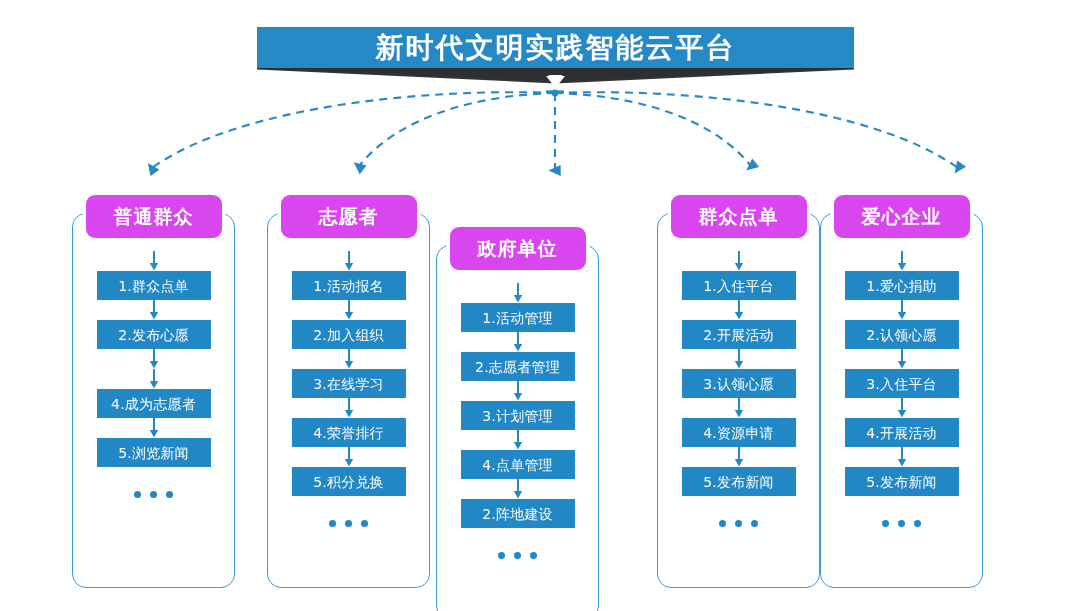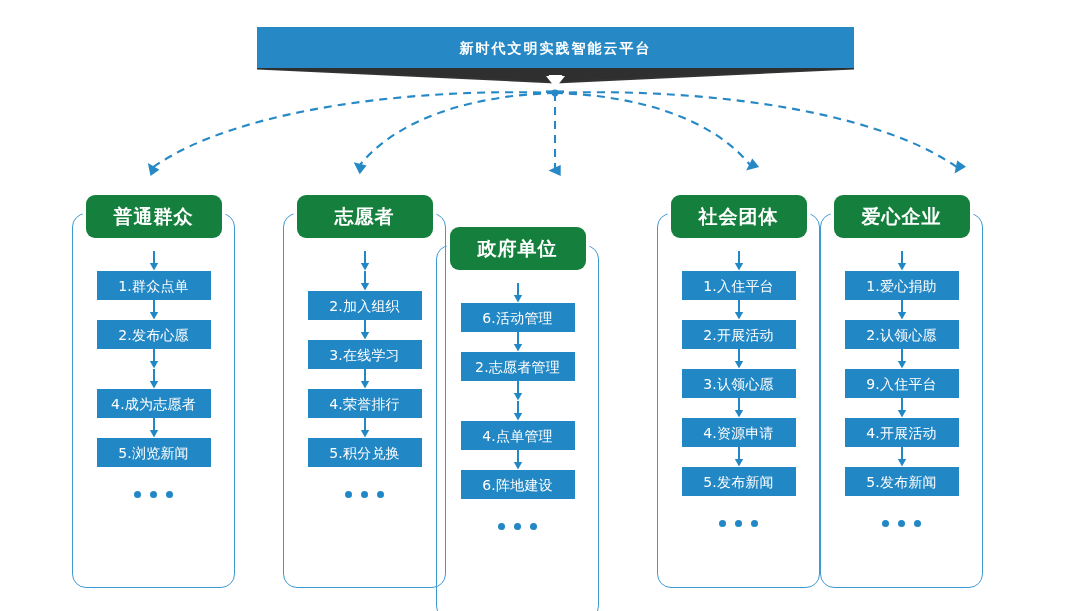--- a/index.html
+++ b/index.html
@@ -33,21 +33,21 @@
     width: 597px;
     height: 41px;
     background: #2689C6;
     display: flex;
     align-items: center;
     justify-content: center;
     z-index: 6;
   }
   .title-bar .title-text {
     color: #ffffff;
-    font-size: 14px;
+    font-size: 28px;
     font-weight: bold;
     letter-spacing: 2px;
     line-height: 1;
     white-space: nowrap;
   }
 
   .ribbon-wrap {
     position: absolute;
     left: 257px;
     top: 67px;
@@ -78,21 +78,21 @@
     z-index: 3;
   }
 
   .column {
     position: absolute;
     top: 213px;
     width: 163px;
     height: 375px;
   }
   .col-0 { left: 72px; }
-  .col-1 { left: 267px; margin-left: 16px; }
+  .col-1 { left: 267px; }
   .col-2 { left: 436px; margin-top: 32px; }
   .col-3 { left: 657px; }
   .col-4 { left: 820px; }
 
   .col-frame {
     position: absolute;
     left: 0;
     top: 0;
     width: 163px;
     height: 375px;
@@ -114,21 +114,21 @@
     z-index: 2;
   }
 
   .col-header {
     position: absolute;
     top: -18px;
     left: 50%;
     transform: translateX(-50%);
     width: 136px;
     height: 43px;
-    background: #15803d;
+    background: #d946ef;
     border-radius: 9px;
     display: flex;
     align-items: center;
     justify-content: center;
     z-index: 4;
     font-family: Liberation Serif, serif;
   }
   .col-header .hdr-text {
     color: #ffffff;
     font-size: 19px;
@@ -282,20 +282,23 @@
       <div class="col-frame"></div>
       <div class="frame-notch"></div>
       <div class="col-header">
         <span class="hdr-text">志愿者</span>
       </div>
       <div class="col-body">
         <svg class="v-arrow" viewBox="0 0 10 20">
             <path d="M5,0 L5,13" stroke="#2287C5" stroke-width="2"></path>
             <path d="M0.8,12 L9.2,12 L5,19.5 Z" fill="#2287C5"></path>
           </svg>
+        <div class="item-box">
+            <span class="item-text">1.活动报名</span>
+          </div>
         <svg class="v-arrow" viewBox="0 0 10 20">
             <path d="M5,0 L5,13" stroke="#2287C5" stroke-width="2"></path>
             <path d="M0.8,12 L9.2,12 L5,19.5 Z" fill="#2287C5"></path>
           </svg>
         <div class="item-box">
             <span class="item-text">2.加入组织</span>
           </div>
         <svg class="v-arrow" viewBox="0 0 10 20">
             <path d="M5,0 L5,13" stroke="#2287C5" stroke-width="2"></path>
             <path d="M0.8,12 L9.2,12 L5,19.5 Z" fill="#2287C5"></path>
@@ -330,60 +333,63 @@
       <div class="frame-notch"></div>
       <div class="col-header">
         <span class="hdr-text">政府单位</span>
       </div>
       <div class="col-body">
         <svg class="v-arrow" viewBox="0 0 10 20">
             <path d="M5,0 L5,13" stroke="#2287C5" stroke-width="2"></path>
             <path d="M0.8,12 L9.2,12 L5,19.5 Z" fill="#2287C5"></path>
           </svg>
         <div class="item-box">
-            <span class="item-text">6.活动管理</span>
+            <span class="item-text">1.活动管理</span>
           </div>
         <svg class="v-arrow" viewBox="0 0 10 20">
             <path d="M5,0 L5,13" stroke="#2287C5" stroke-width="2"></path>
             <path d="M0.8,12 L9.2,12 L5,19.5 Z" fill="#2287C5"></path>
           </svg>
         <div class="item-box">
             <span class="item-text">2.志愿者管理</span>
           </div>
         <svg class="v-arrow" viewBox="0 0 10 20">
             <path d="M5,0 L5,13" stroke="#2287C5" stroke-width="2"></path>
             <path d="M0.8,12 L9.2,12 L5,19.5 Z" fill="#2287C5"></path>
           </svg>
+        <div class="item-box">
+            <span class="item-text">3.计划管理</span>
+          </div>
         <svg class="v-arrow" viewBox="0 0 10 20">
             <path d="M5,0 L5,13" stroke="#2287C5" stroke-width="2"></path>
             <path d="M0.8,12 L9.2,12 L5,19.5 Z" fill="#2287C5"></path>
           </svg>
         <div class="item-box">
             <span class="item-text">4.点单管理</span>
           </div>
         <svg class="v-arrow" viewBox="0 0 10 20">
             <path d="M5,0 L5,13" stroke="#2287C5" stroke-width="2"></path>
             <path d="M0.8,12 L9.2,12 L5,19.5 Z" fill="#2287C5"></path>
           </svg>
         <div class="item-box">
-            <span class="item-text">6.阵地建设</span>
+            <span class="item-text">2.阵地建设</span>
           </div>
         <div class="ellipsis">
             <i></i>
             <i></i>
             <i></i>
           </div>
       </div>
     </div>
 
     <div class="column col-3">
       <div class="col-frame"></div>
       <div class="frame-notch"></div>
       <div class="col-header">
-        <span class="hdr-text">社会团体</span>
+        <span class="hdr-text">群众点单</span>
       </div>
       <div class="col-body">
         <svg class="v-arrow" viewBox="0 0 10 20">
             <path d="M5,0 L5,13" stroke="#2287C5" stroke-width="2"></path>
             <path d="M0.8,12 L9.2,12 L5,19.5 Z" fill="#2287C5"></path>
           </svg>
         <div class="item-box">
             <span class="item-text">1.入住平台</span>
           </div>
         <svg class="v-arrow" viewBox="0 0 10 20">
@@ -441,21 +447,21 @@
             <path d="M0.8,12 L9.2,12 L5,19.5 Z" fill="#2287C5"></path>
           </svg>
         <div class="item-box">
             <span class="item-text">2.认领心愿</span>
           </div>
         <svg class="v-arrow" viewBox="0 0 10 20">
             <path d="M5,0 L5,13" stroke="#2287C5" stroke-width="2"></path>
             <path d="M0.8,12 L9.2,12 L5,19.5 Z" fill="#2287C5"></path>
           </svg>
         <div class="item-box">
-            <span class="item-text">9.入住平台</span>
+            <span class="item-text">3.入住平台</span>
           </div>
         <svg class="v-arrow" viewBox="0 0 10 20">
             <path d="M5,0 L5,13" stroke="#2287C5" stroke-width="2"></path>
             <path d="M0.8,12 L9.2,12 L5,19.5 Z" fill="#2287C5"></path>
           </svg>
         <div class="item-box">
             <span class="item-text">4.开展活动</span>
           </div>
         <svg class="v-arrow" viewBox="0 0 10 20">
             <path d="M5,0 L5,13" stroke="#2287C5" stroke-width="2"></path>

